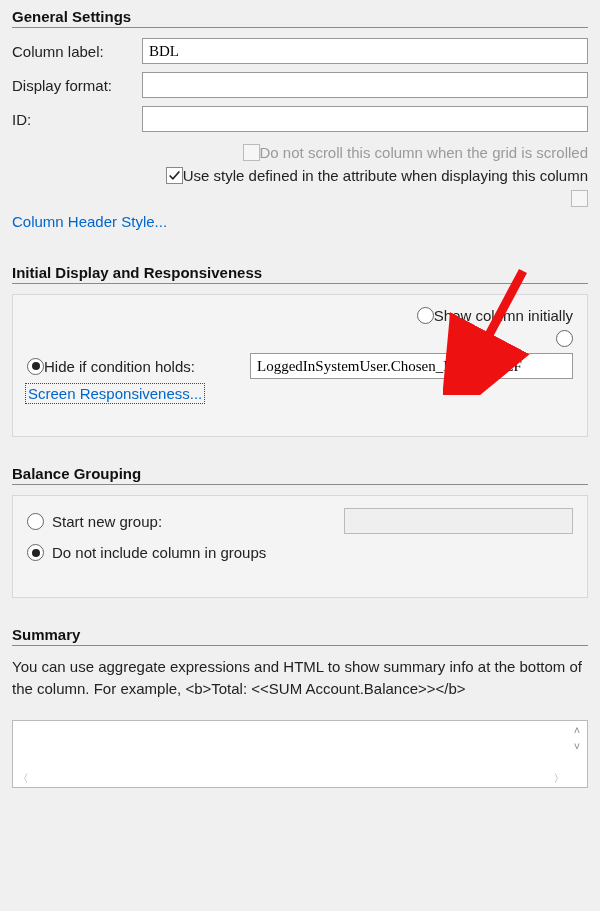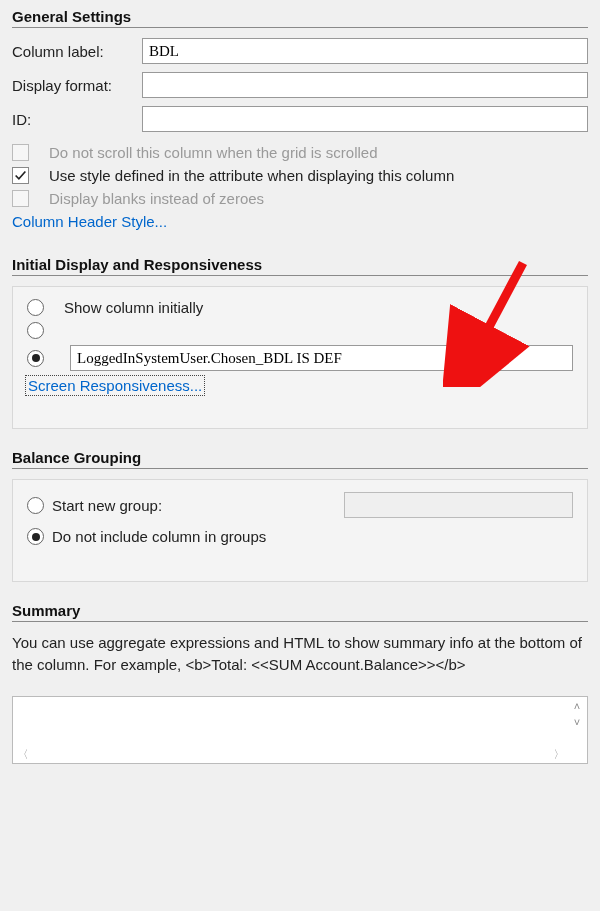--- a/index.html
+++ b/index.html
@@ -11,21 +11,21 @@
     font-size: 15px;
     color: #222;
     background: #f0f0f0;
   }
   .section-header {
     font-weight: 700;
     color: #111;
     padding-bottom: 2px;
     border-bottom: 1px solid #8a8a8a;
     margin-bottom: 10px;
-    margin-top: 20px;
+    margin-top: 28px;
   }
   .section-header.first { margin-top: -2px; }
   .form-row {
     display: flex;
     align-items: center;
     margin-bottom: 8px;
   }
   .form-row label {
     width: 130px;
     flex: 0 0 130px;
@@ -35,22 +35,23 @@
     height: 26px;
     border: 1px solid #999;
     background: #fff;
     padding: 2px 6px;
     font-family: Liberation Serif, serif;
     font-size: 15px;
   }
   .checkbox-row, .radio-row {
     display: flex;
     align-items: center;
-    gap: 20px;
+    gap: 0;
     margin-bottom: 6px;
+    justify-content: flex-end;
   }
   .chk {
     width: 17px; height: 17px;
     border: 1px solid #888;
     background: #fff;
     display: inline-flex;
     align-items: center;
     justify-content: center;
     flex: 0 0 17px;
   }
@@ -181,41 +182,41 @@
   <div class="checkbox-row">
     <span class="chk">
       <svg viewBox="0 0 16 16">
           <path d="M2 8 L6 12 L14 3" stroke="#222" stroke-width="2" fill="none"></path>
         </svg>
     </span>
     <span>Use style defined in the attribute when displaying this column</span>
   </div>
   <div class="checkbox-row">
     <span class="chk disabled"></span>
-    <span class="lbl-disabled">Display blanks instead of zeroes</span>
   </div>
 </div>
 
 <span class="link">Column Header Style...</span>
 
 
 <div class="section-header">Initial Display and Responsiveness</div>
 
 <div class="group-box" style="position:relative;">
   <div class="radio-row">
     <span class="radio"></span>
     <span class="rlabel">Show column initially</span>
   </div>
   <div class="radio-row">
     <span class="radio"></span>
   </div>
   <div class="radio-row">
     <span class="radio">
         <span class="dot"></span>
       </span>
+    <span class="rlabel" style="flex:0 0 200px">Hide if condition holds:</span>
     <input class="text-input" type="text" value="LoggedInSystemUser.Chosen_BDL IS DEF" style="">
   </div>
   <span class="link dotted">Screen Responsiveness...</span>
 
   
   <svg class="arrow-annotation" style="left:430px; top:-30px;" width="100" height="130" viewBox="0 0 100 130">
     <defs>
       <marker id="ah" markerWidth="12" markerHeight="12" refX="4" refY="5" orient="auto">
         <path d="M0,0 L12,5 L0,10 Z" fill="#e11"></path>
       </marker>

